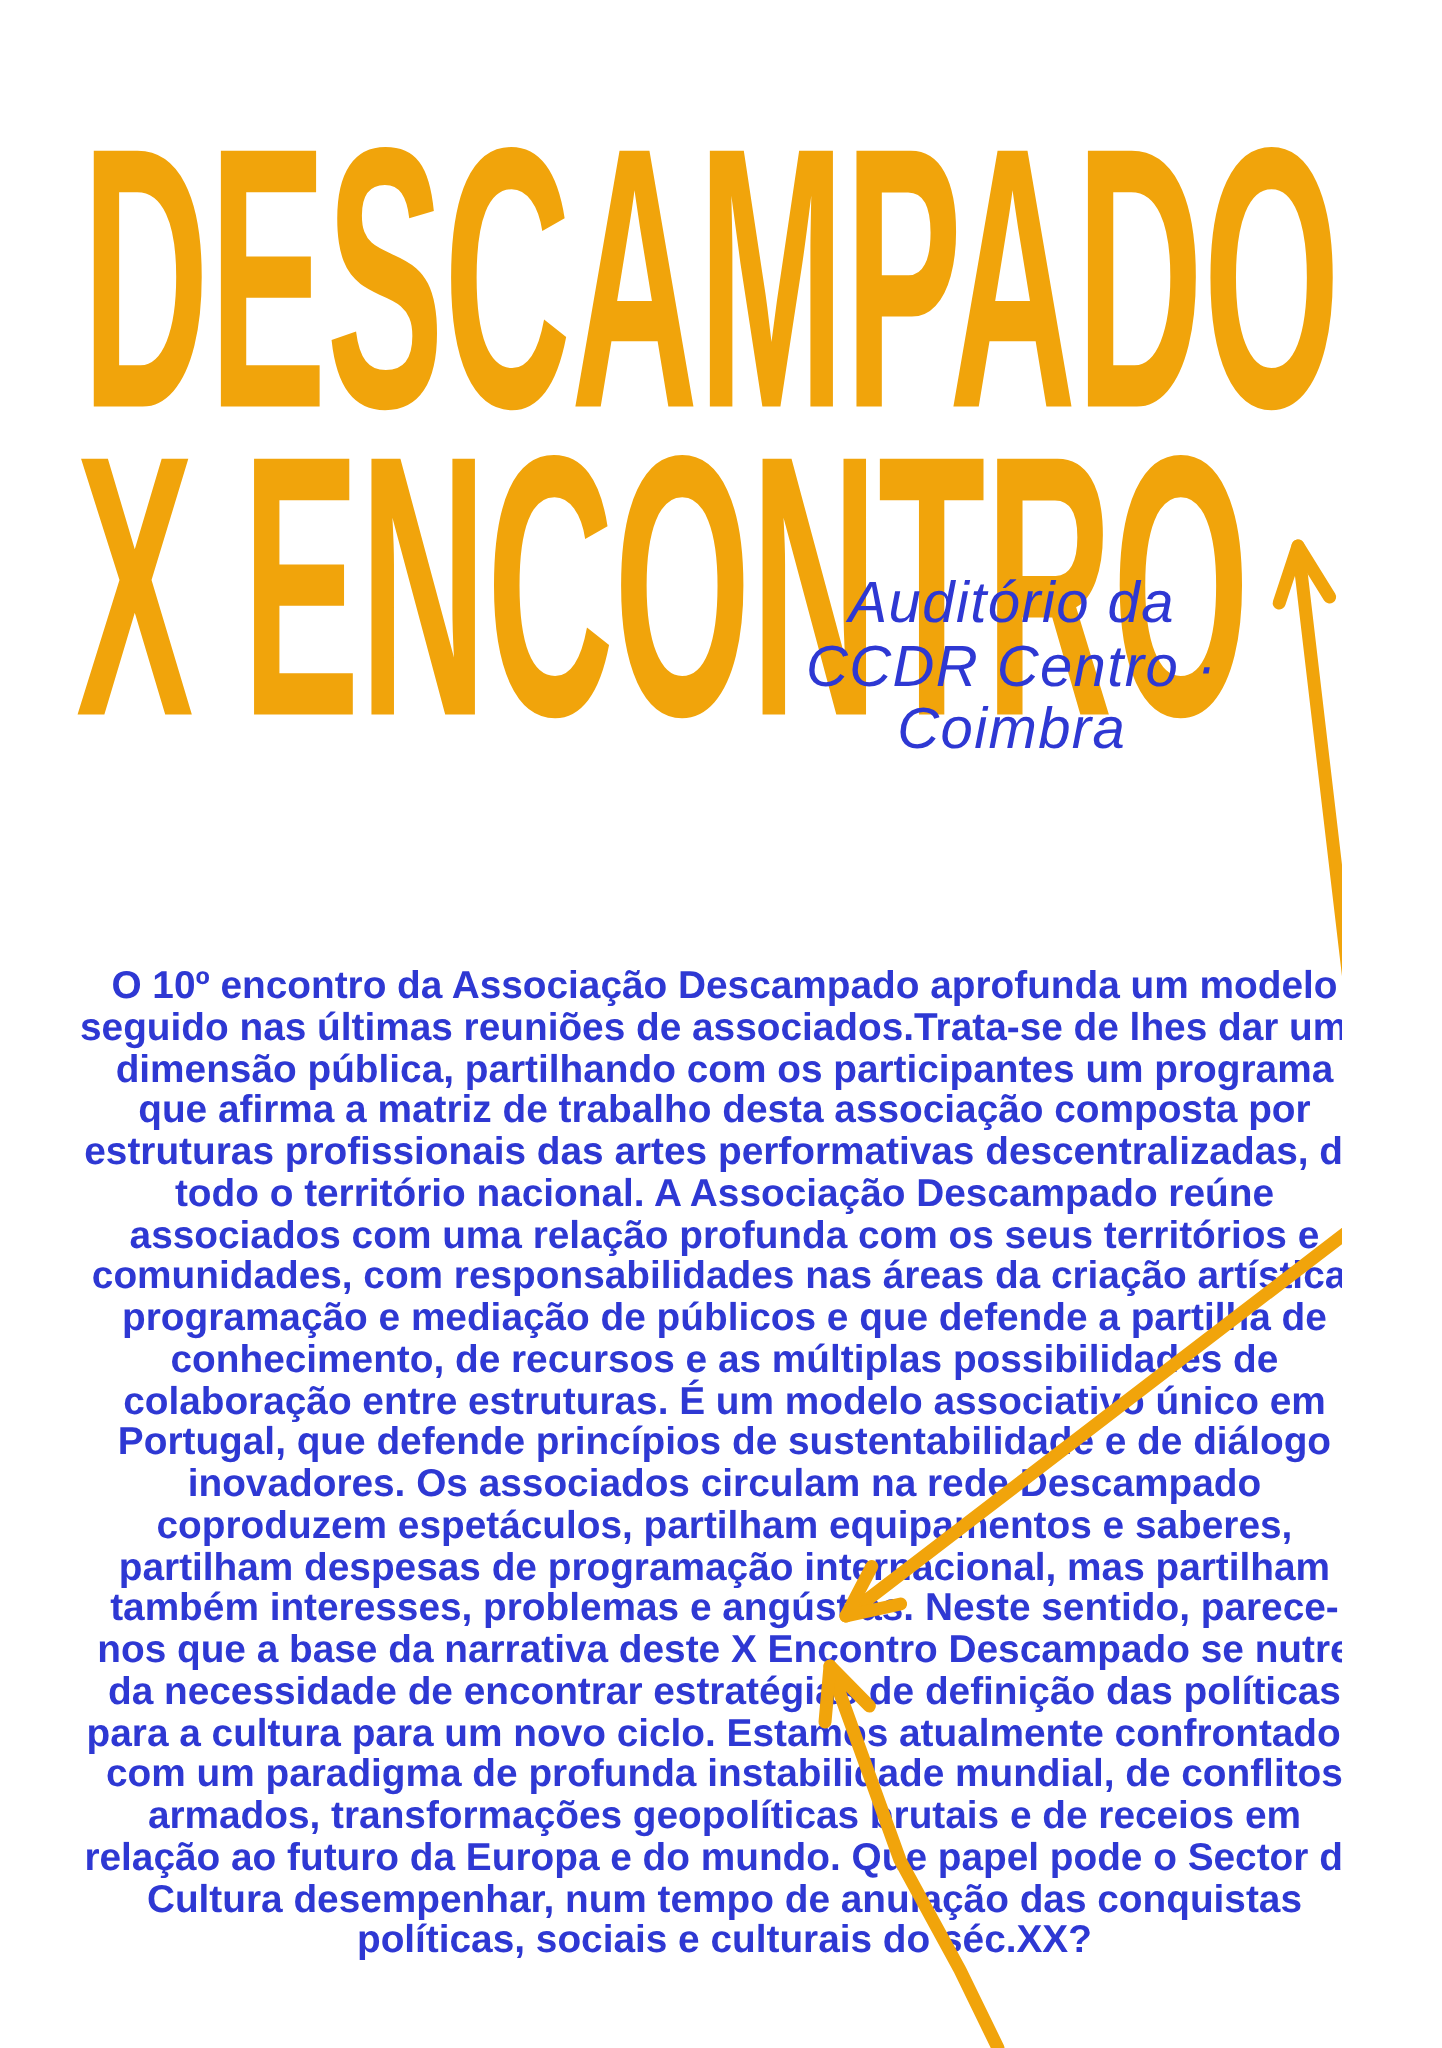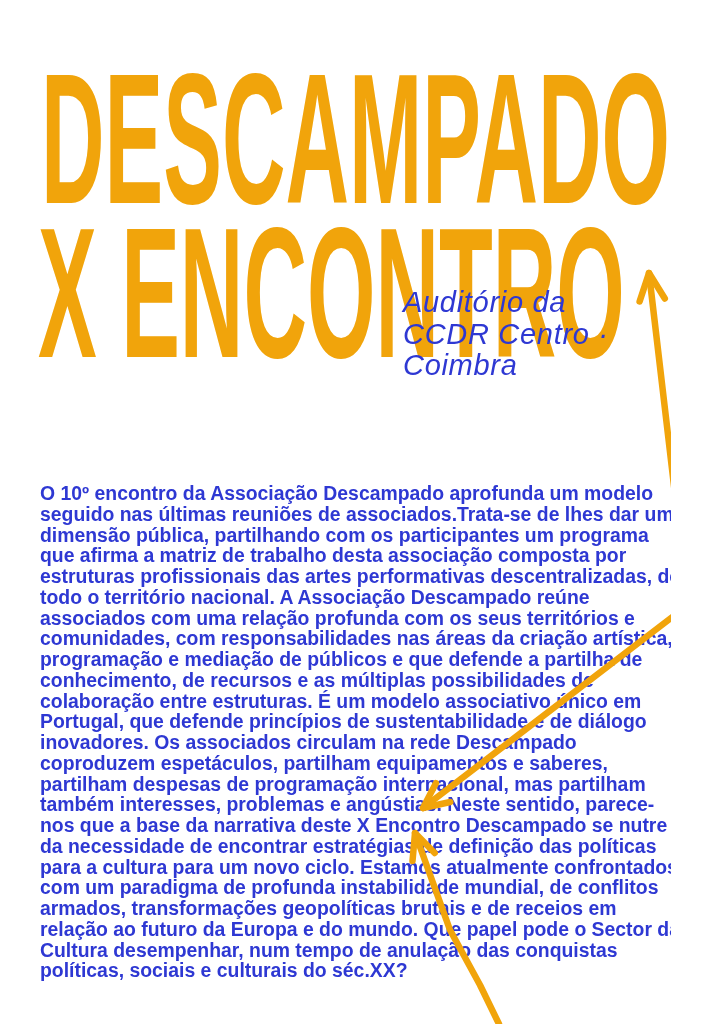--- a/index.html
+++ b/index.html
@@ -11,20 +11,21 @@
     --orange: #F1A40B;
     --blue: #2E38D3;
   }
   .poster {
     position: relative;
     width: 671px;
     height: 1024px;
     background: #ffffff;
     overflow: hidden;
     font-family: "Liberation Sans", "DejaVu Sans", sans-serif;
+    text-align: center;
   }
   .headline {
     position: absolute;
     z-index: 1;
     color: var(--orange);
     font-weight: bold;
     font-size: 88px;
     line-height: 88px;
     white-space: nowrap;
     letter-spacing: 0;

